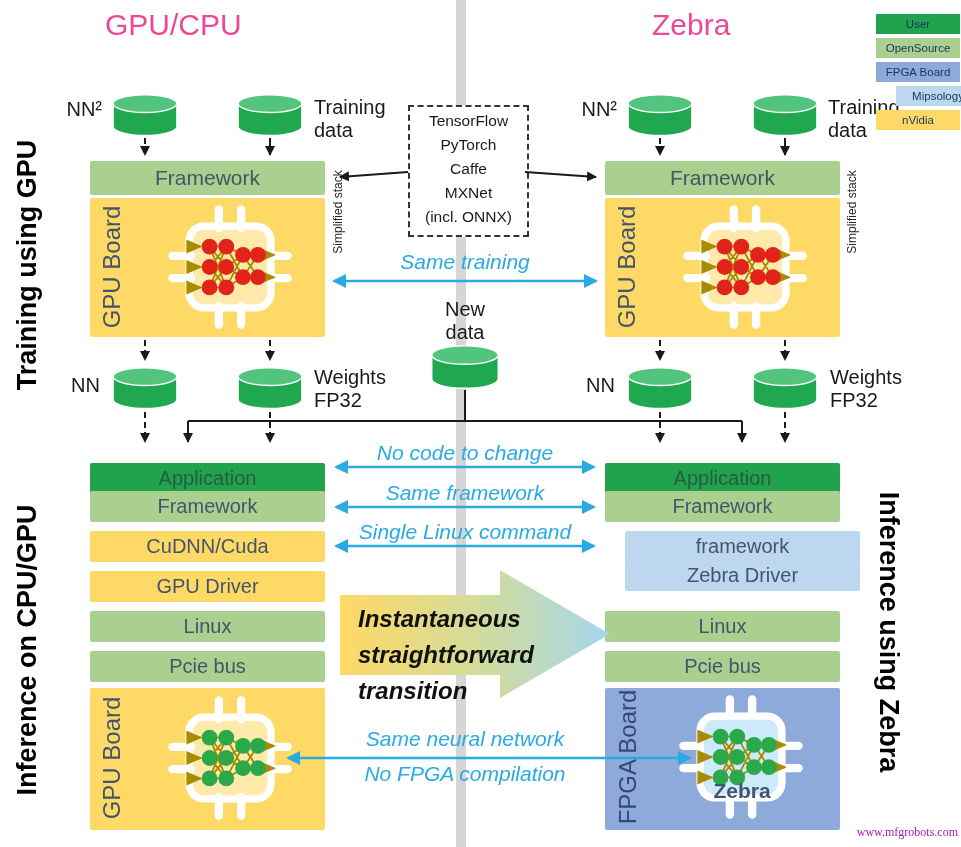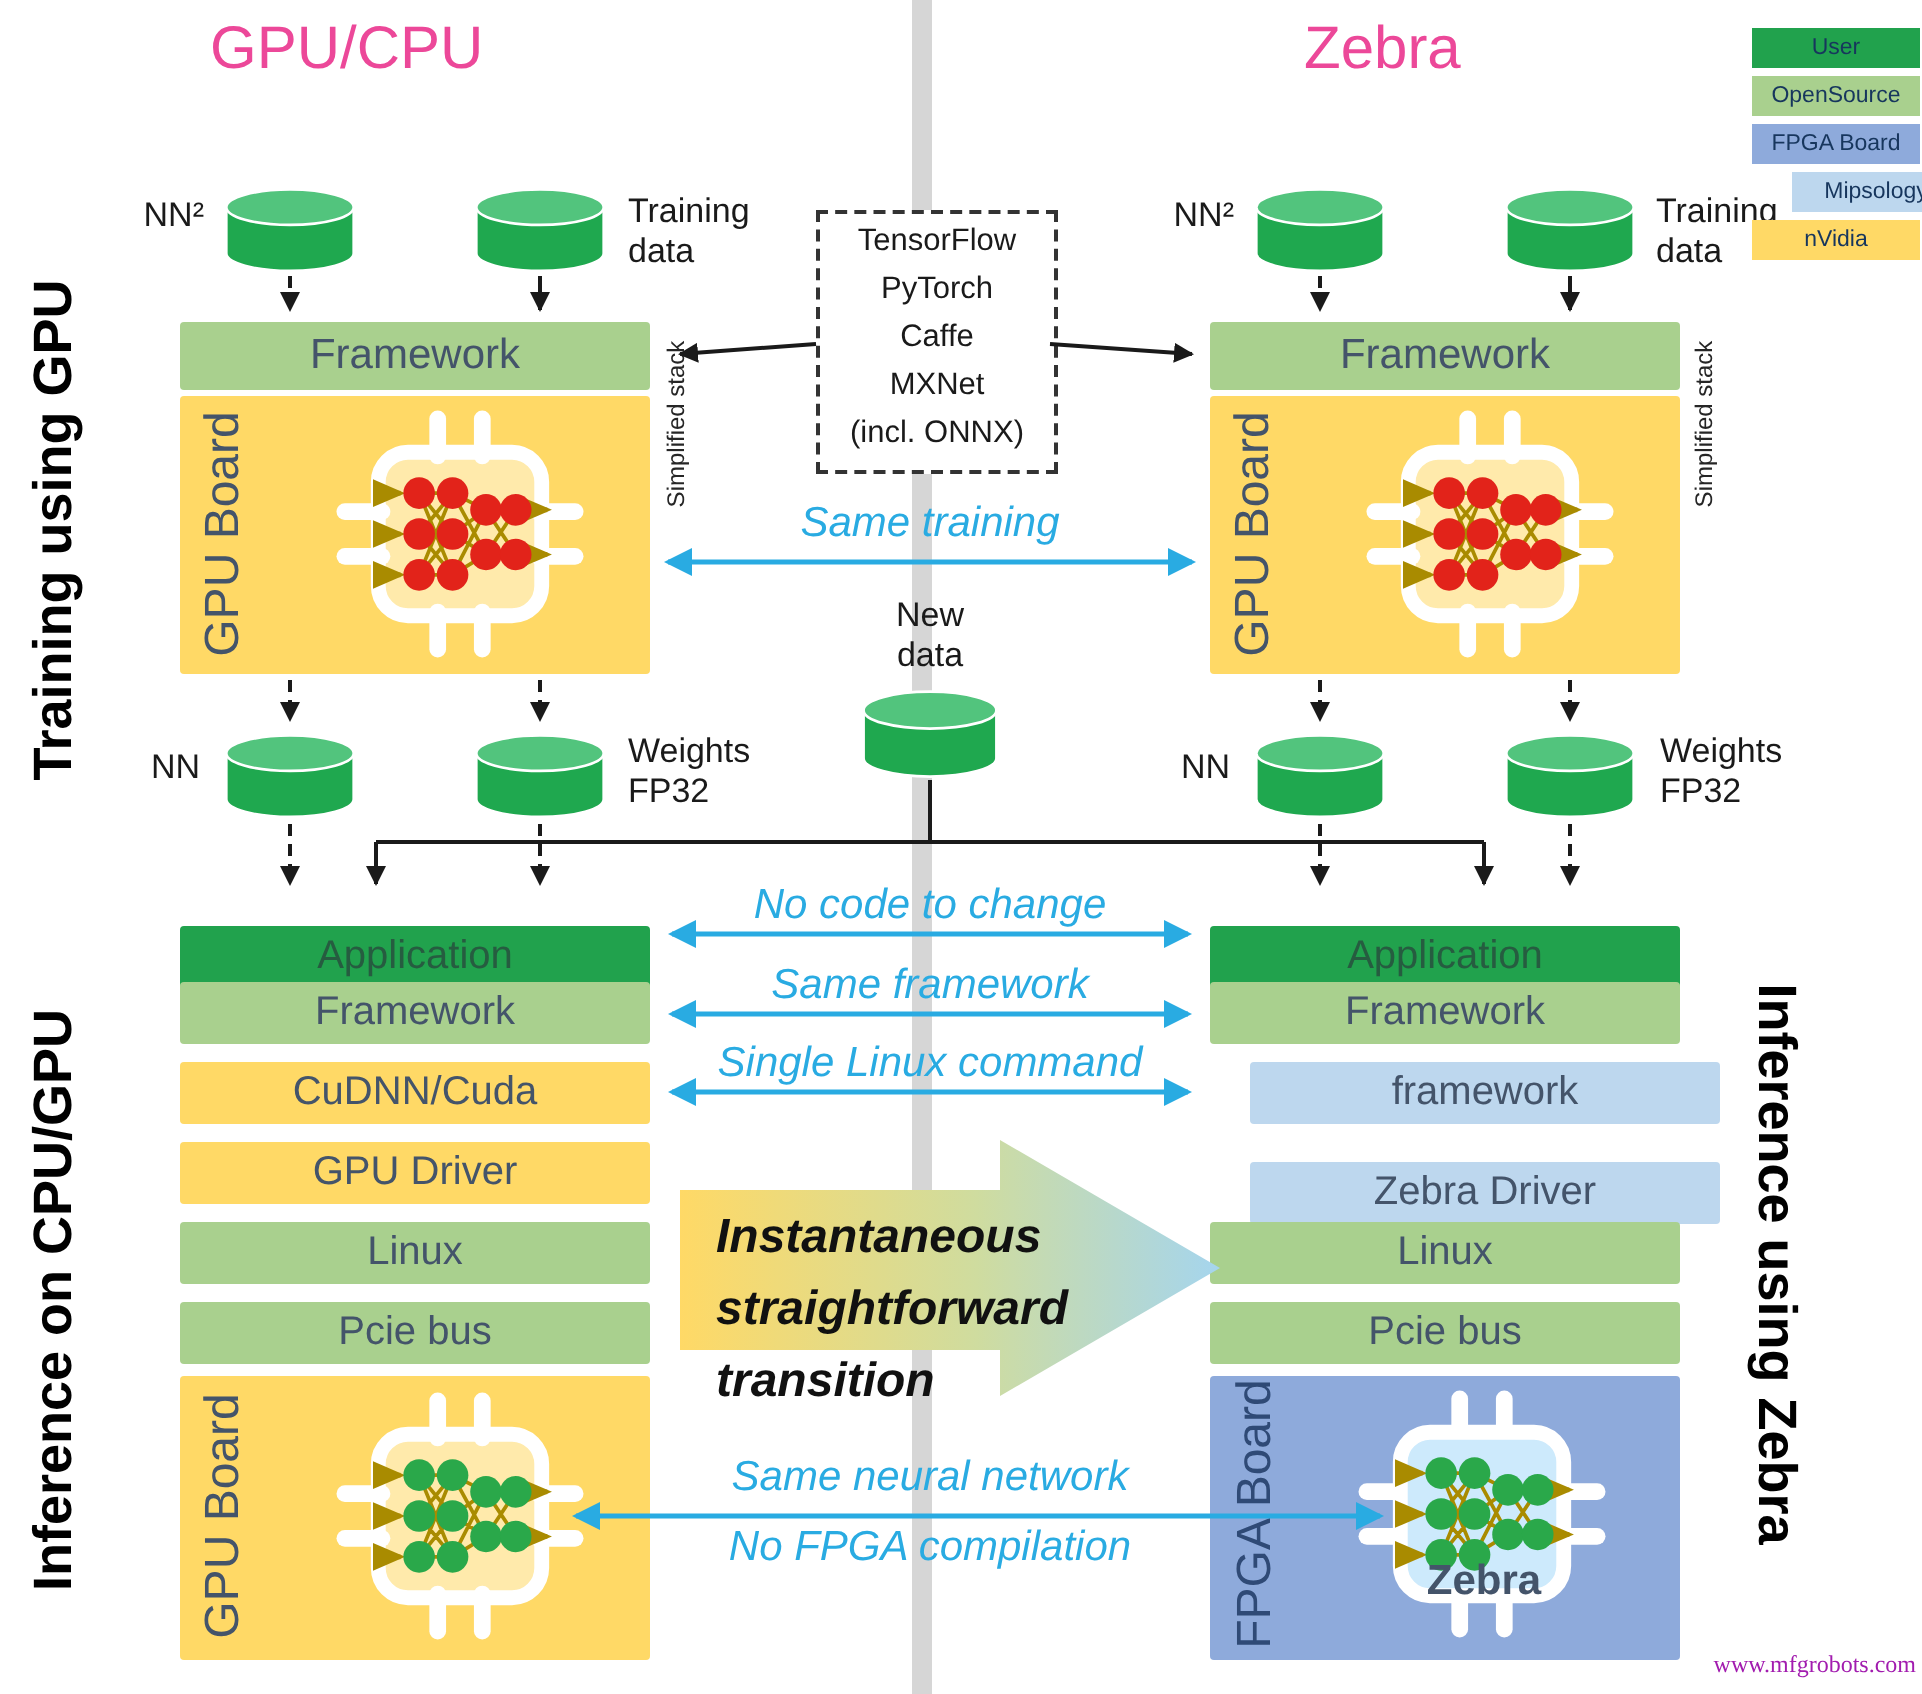--- a/index.html
+++ b/index.html
@@ -35,21 +35,21 @@
   .dashedbox{left:408px;top:105px;width:117px;height:126px;background:#fff;
              border:2px dashed #333;z-index:2;text-align:center;font-size:15.5px;
              line-height:24px;padding-top:2px;color:#1a1a1a;}
   
   .cyan-label{color:#29abe2;font-style:italic;font-size:21px;text-align:center;z-index:4;}
   
   .transition-text{left:358px;top:601px;width:190px;font-size:24px;font-weight:bold;
                    font-style:italic;color:#111;line-height:1.5;z-index:4;}
   .zebra-chip-label{left:696px;top:779px;width:92px;text-align:center;font-size:21px;
                     font-weight:bold;color:#44546a;z-index:3;}
-  .store-label{font-size:17px;color:#1a1a1a;z-index:3;line-height:1.15;}
+  .store-label{font-size:20px;color:#1a1a1a;z-index:3;line-height:1.15;}
   .overlay{left:0;top:0;z-index:5;pointer-events:none;}
   .chipwrap{z-index:2;}
   .watermark{right:3px;top:825px;font-family:"Liberation Serif", serif;font-size:12px;color:#a21caf;z-index:6;}
 </style>
 </head>
 <body>
 
 <div id="canvas">
 
   <svg width="0" height="0" style="position:absolute" aria-hidden="true">
@@ -197,21 +197,21 @@
   <div class="abs rowbox c-open" style="left:90px;top:651px;">Pcie bus</div>
   <div class="abs panelbox c-nvidia" style="left:90px;top:688px;width:235px;height:142px;"></div>
   <div class="vtext board-label" style="left:112px;top:758px;">GPU Board</div>
   <svg class="abs chipwrap" style="left:165px;top:693px;--node:#2aa84a;" width="130" height="130" viewBox="0 0 140 140">
       <use href="#chip"></use>
     </svg>
 
   <div class="abs rowbox c-user" style="left:605px;top:451px;">Application</div>
   <div class="abs rowbox c-open" style="left:605px;top:491px;">Framework</div>
   <div class="abs rowbox c-mips" style="left:605px;top:531px;">framework</div>
-  <div class="abs rowbox c-mips" style="left:605px;top:581px;">Zebra Driver</div>
+  <div class="abs rowbox c-mips" style="left:605px;top:560px;">Zebra Driver</div>
   <div class="abs rowbox c-open" style="left:605px;top:611px;">Linux</div>
   <div class="abs rowbox c-open" style="left:605px;top:651px;">Pcie bus</div>
   <div class="abs panelbox c-fpga" style="left:605px;top:688px;width:235px;height:142px;"></div>
   <div class="vtext board-label-fpga" style="left:628px;top:757px;">FPGA Board</div>
   <svg class="abs chipwrap" style="left:676px;top:692px;--node:#2aa84a;--chipfill:#cdeafc;" width="130" height="130" viewBox="0 0 140 140">
       <use href="#chip"></use>
     </svg>
   <div class="abs zebra-chip-label">Zebra</div>
 
   <div class="abs cyan-label" style="left:340px;top:441px;width:250px;">No code to change</div>

